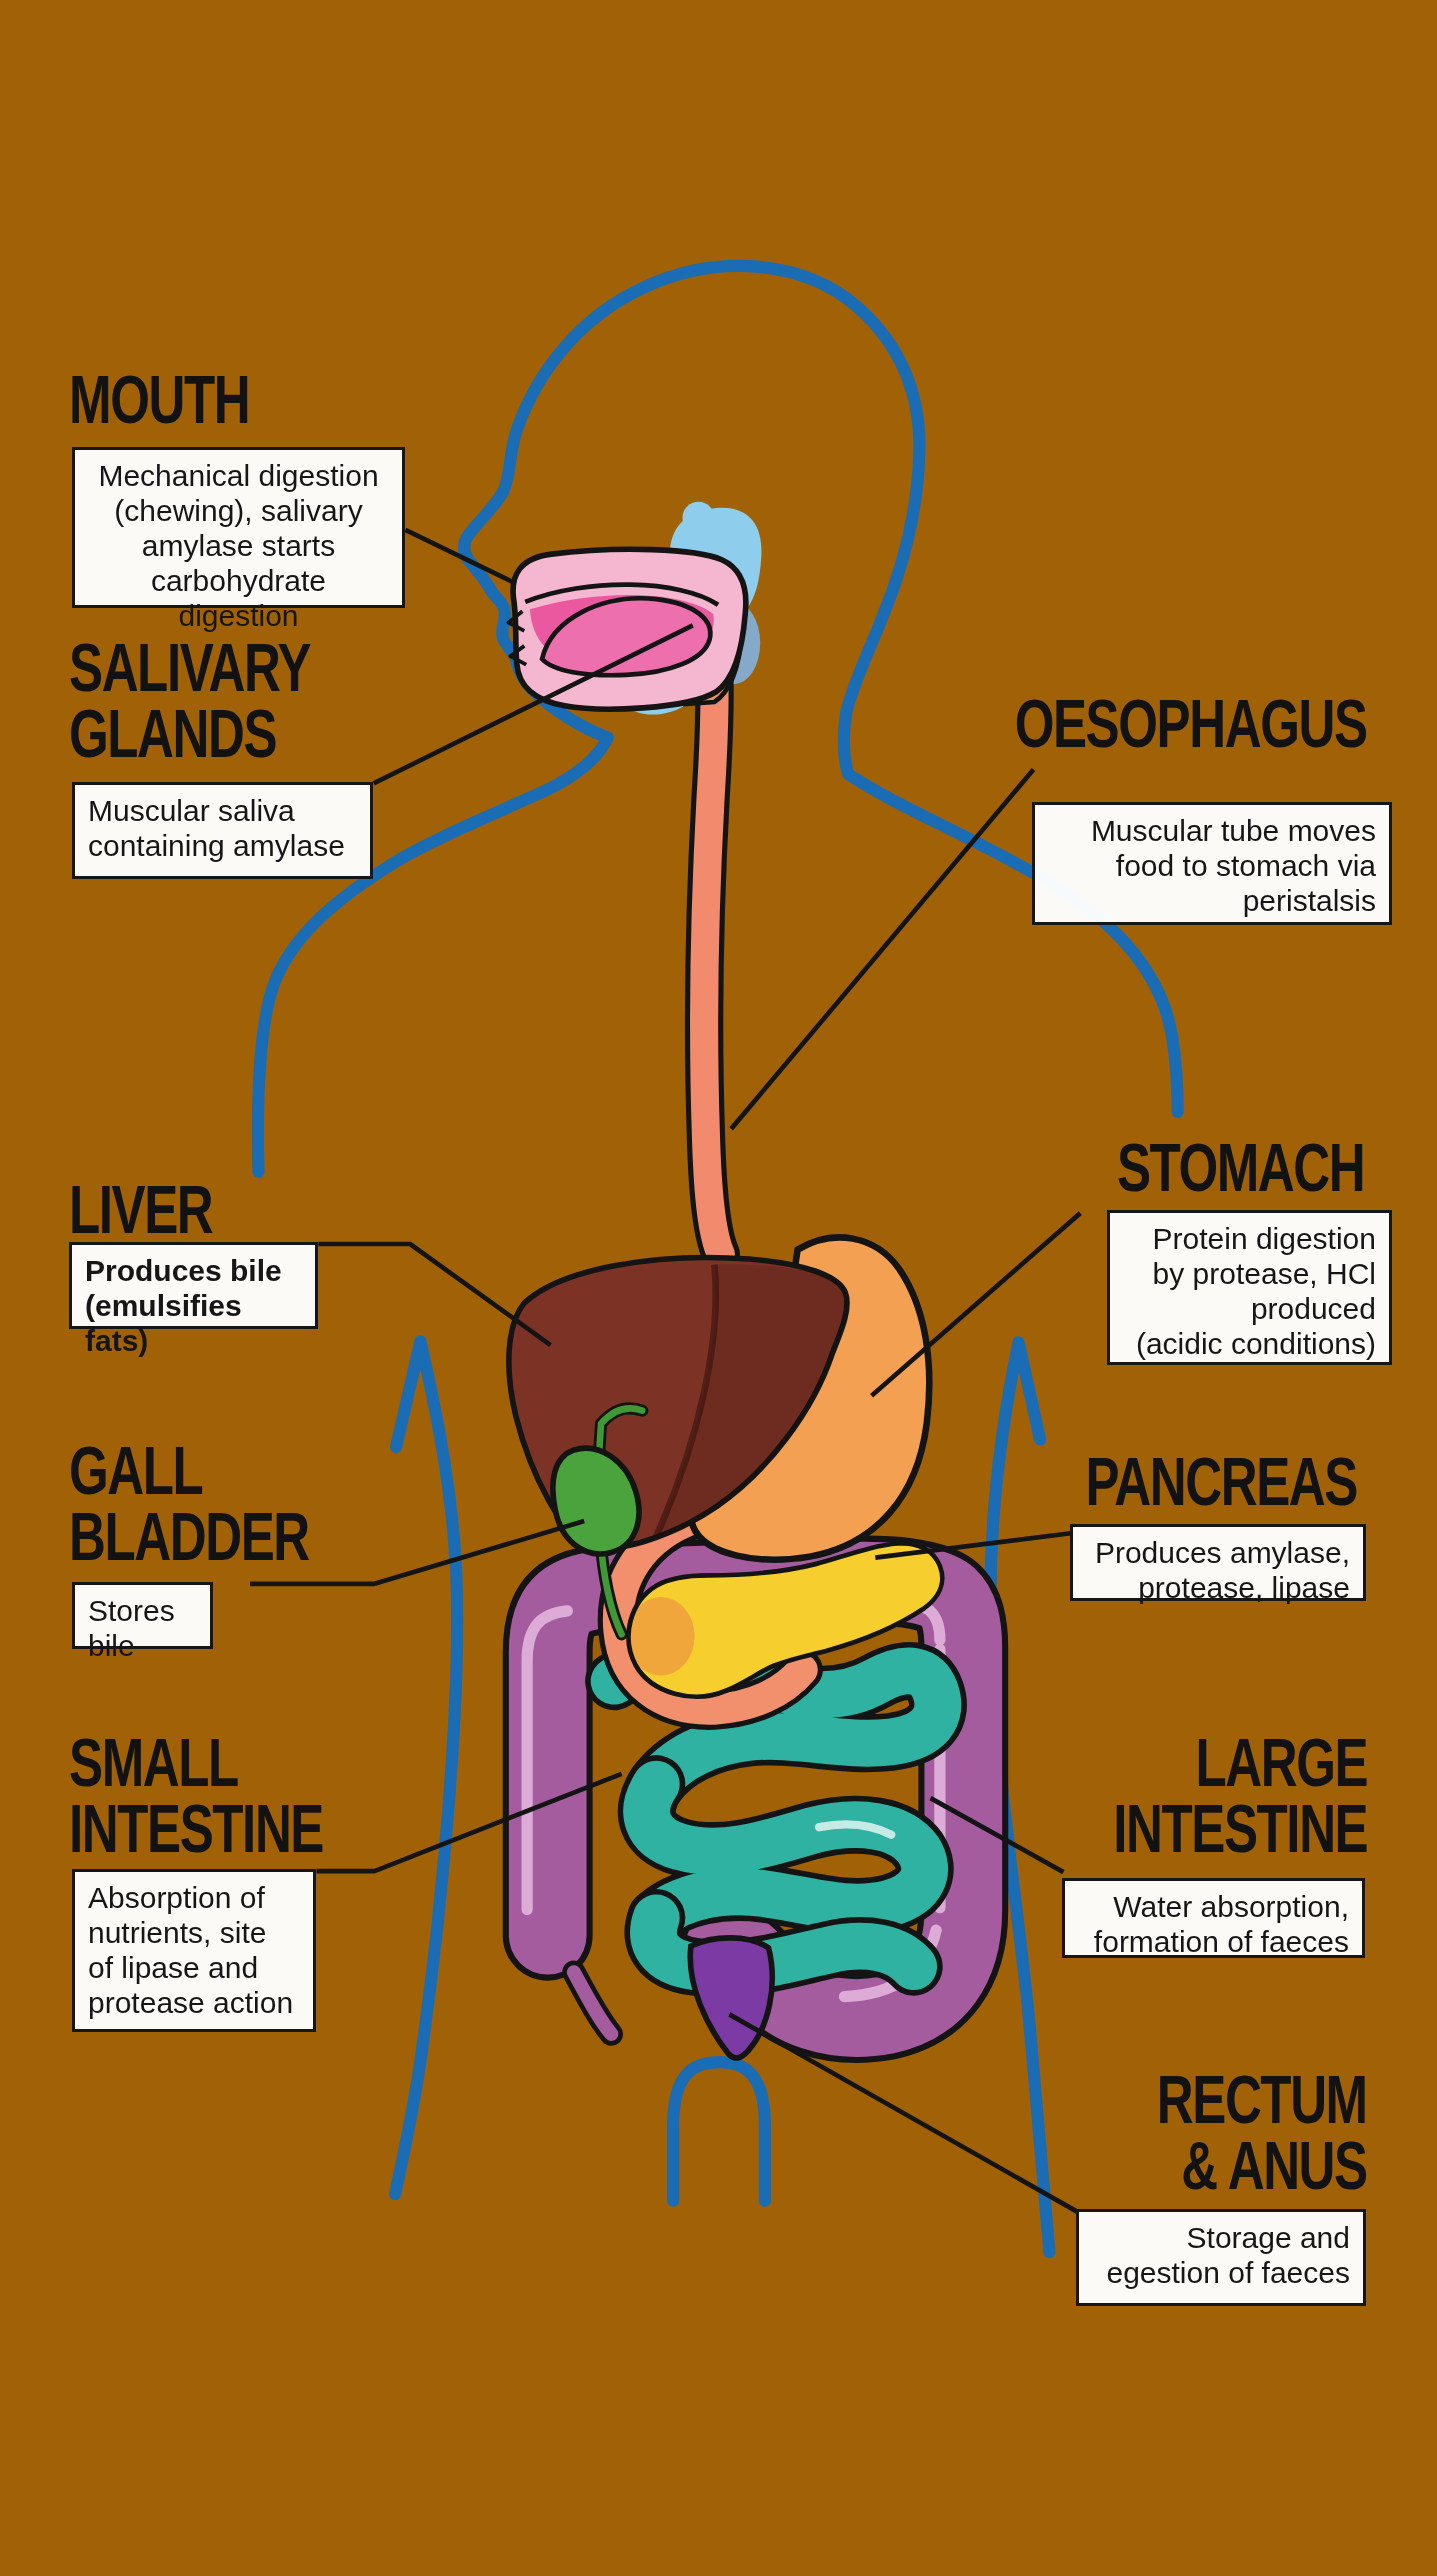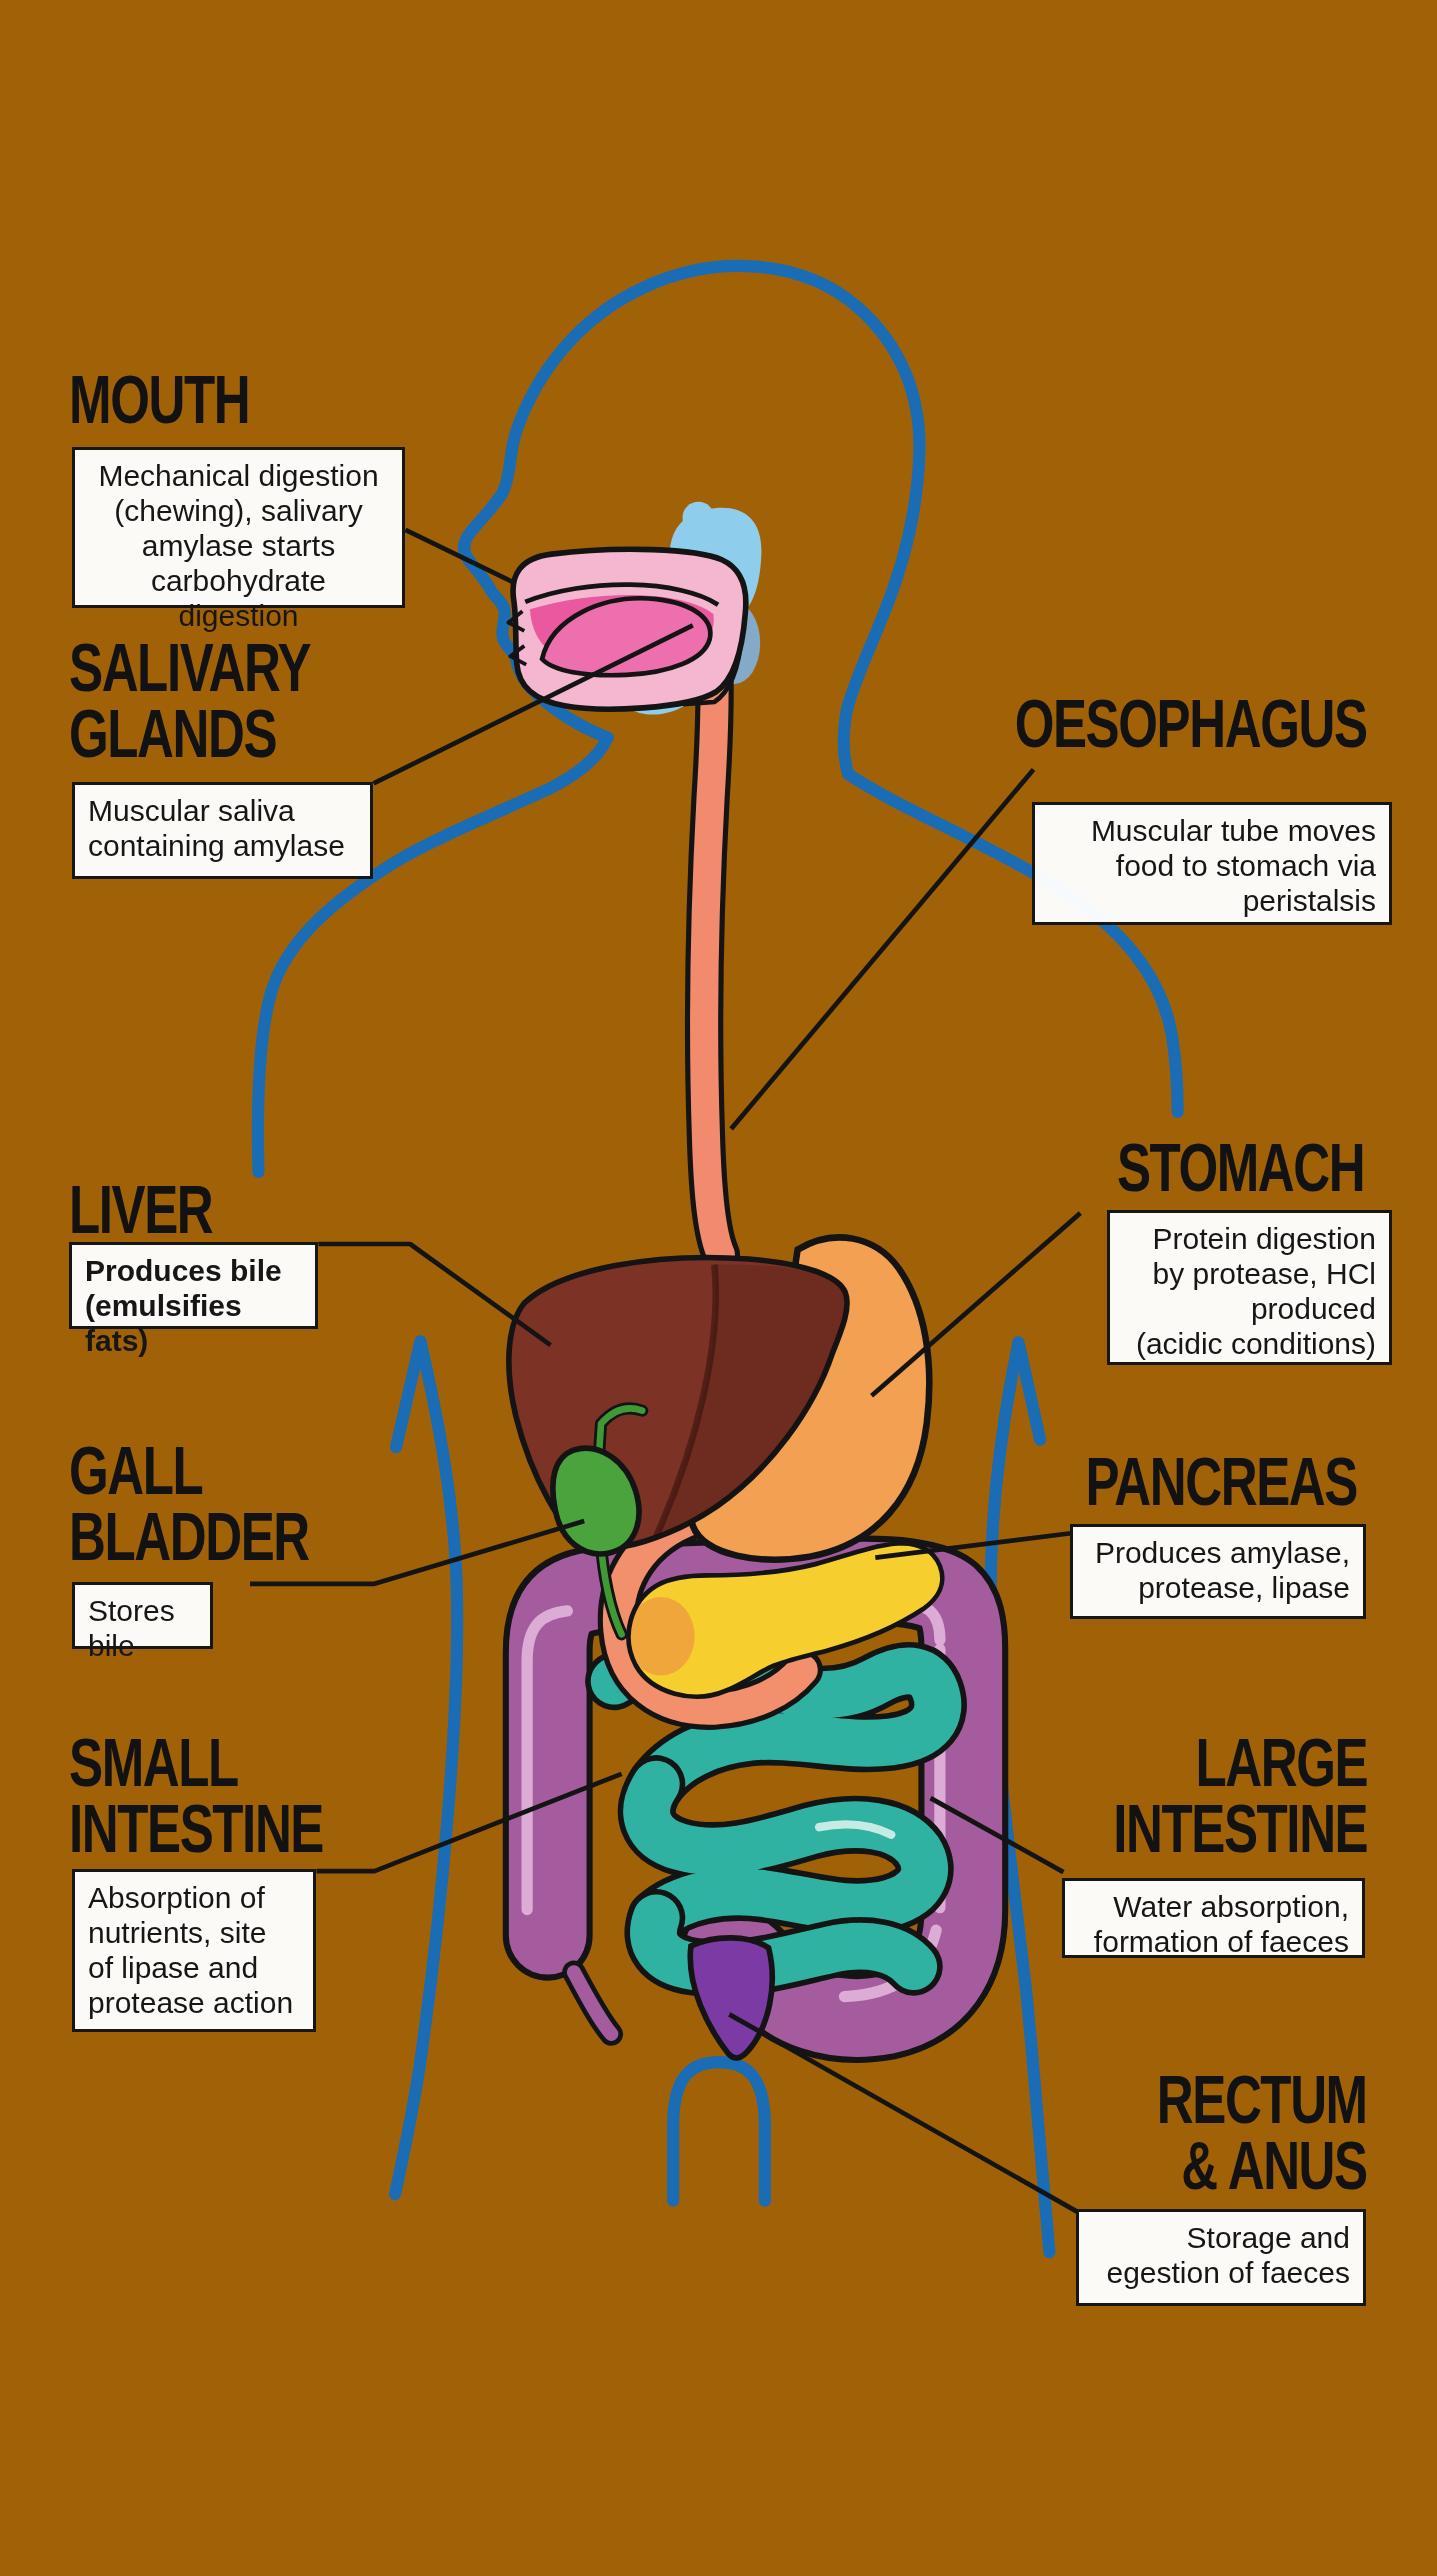--- a/index.html
+++ b/index.html
@@ -195,21 +195,21 @@
   <div class="label-box b-right" style="left:1032px;top:763px;width:360px;height:123px;margin-top:39px;">Muscular tube moves
 food to stomach via
 peristalsis</div>
   <div class="label-box" style="left:69px;top:1242px;width:249px;height:87px;font-weight:bold;">Produces bile
 (emulsifies fats)</div>
   <div class="label-box b-right" style="left:1079px;top:1210px;width:285px;height:155px;margin-left:28px;">Protein digestion
 by protease, HCl
 produced
 (acidic conditions)</div>
   <div class="label-box" style="left:72px;top:1582px;width:141px;height:67px;">Stores bile</div>
-  <div class="label-box b-right" style="left:1070px;top:1524px;width:296px;height:95px;padding-left:8px;">Produces amylase,
+  <div class="label-box b-right" style="left:1070px;top:1524px;width:296px;height:77px;padding-left:8px;">Produces amylase,
 protease, lipase</div>
   <div class="label-box" style="left:72px;top:1869px;width:244px;height:163px;">Absorption of
 nutrients, site
 of lipase and
 protease action</div>
   <div class="label-box b-right" style="left:1062px;top:1878px;width:303px;height:80px;">Water absorption,
 formation of faeces</div>
   <div class="label-box b-right" style="left:1076px;top:2209px;width:290px;height:97px;">Storage and
 egestion of faeces</div>
 

